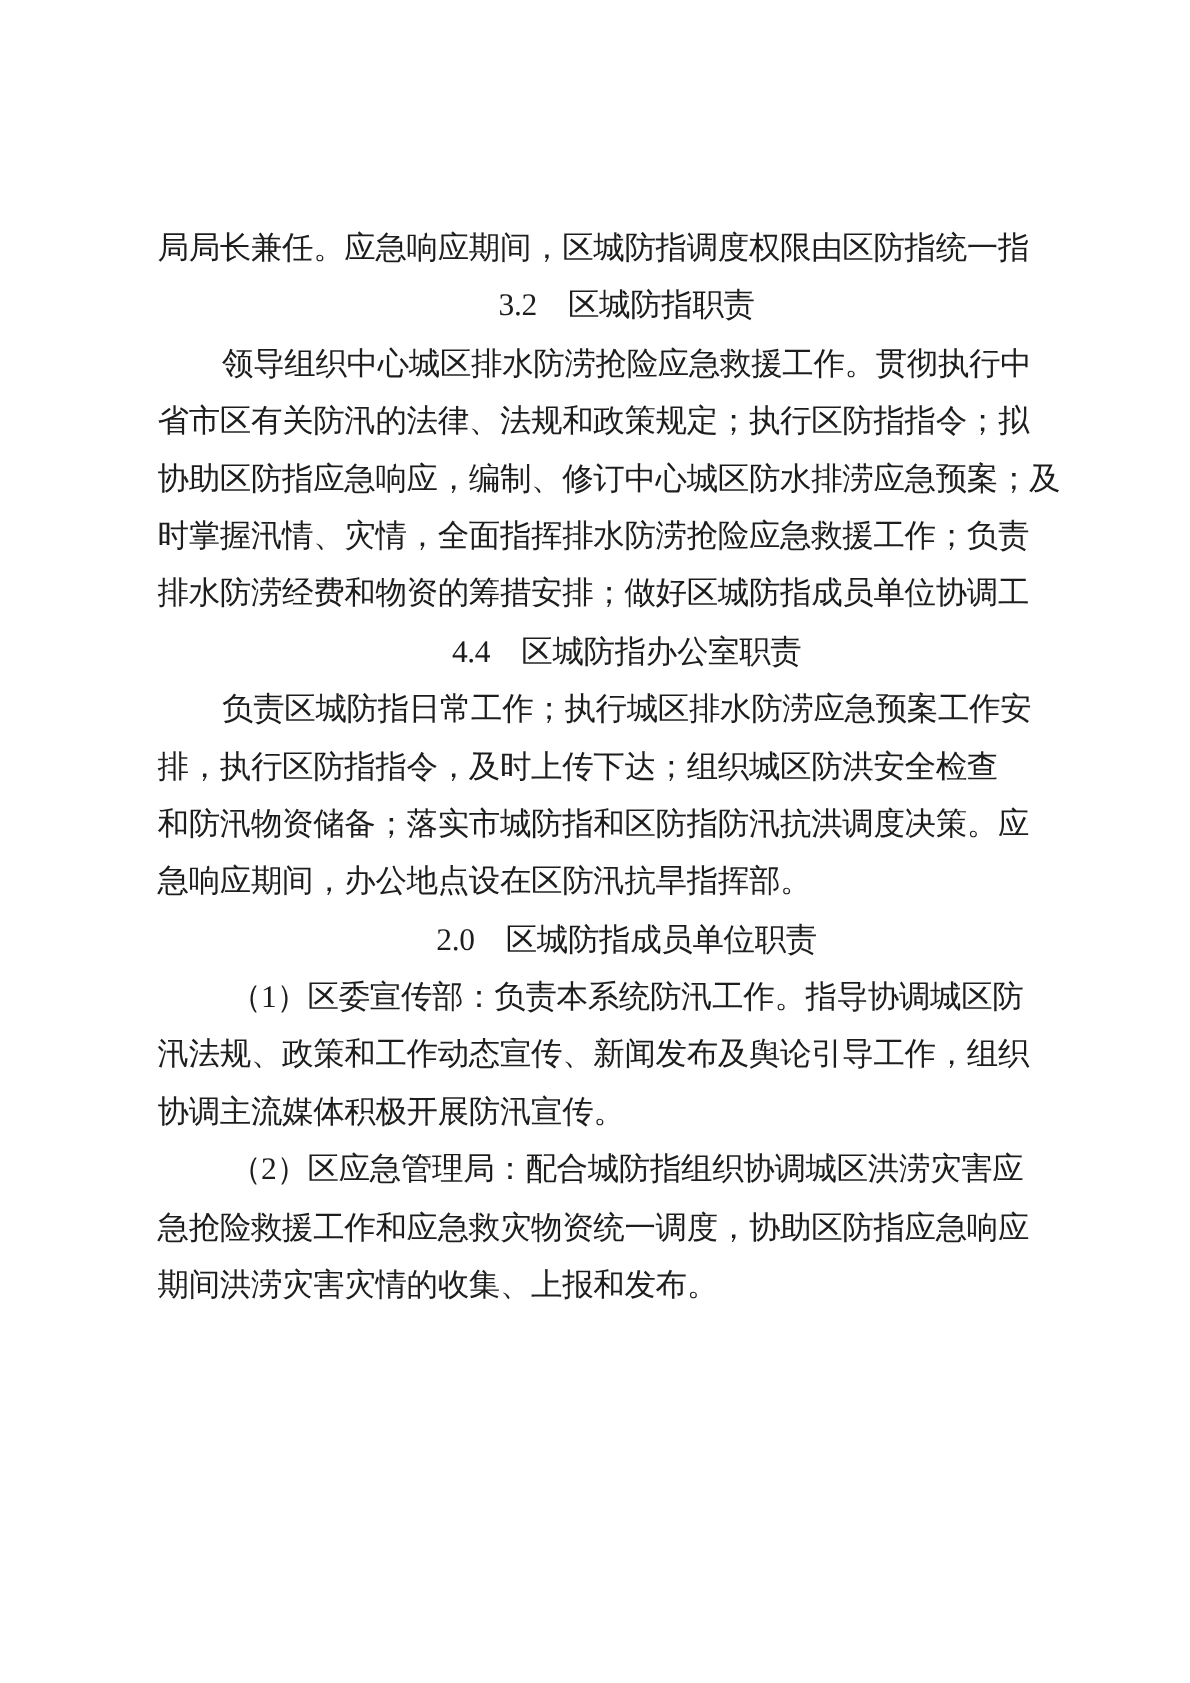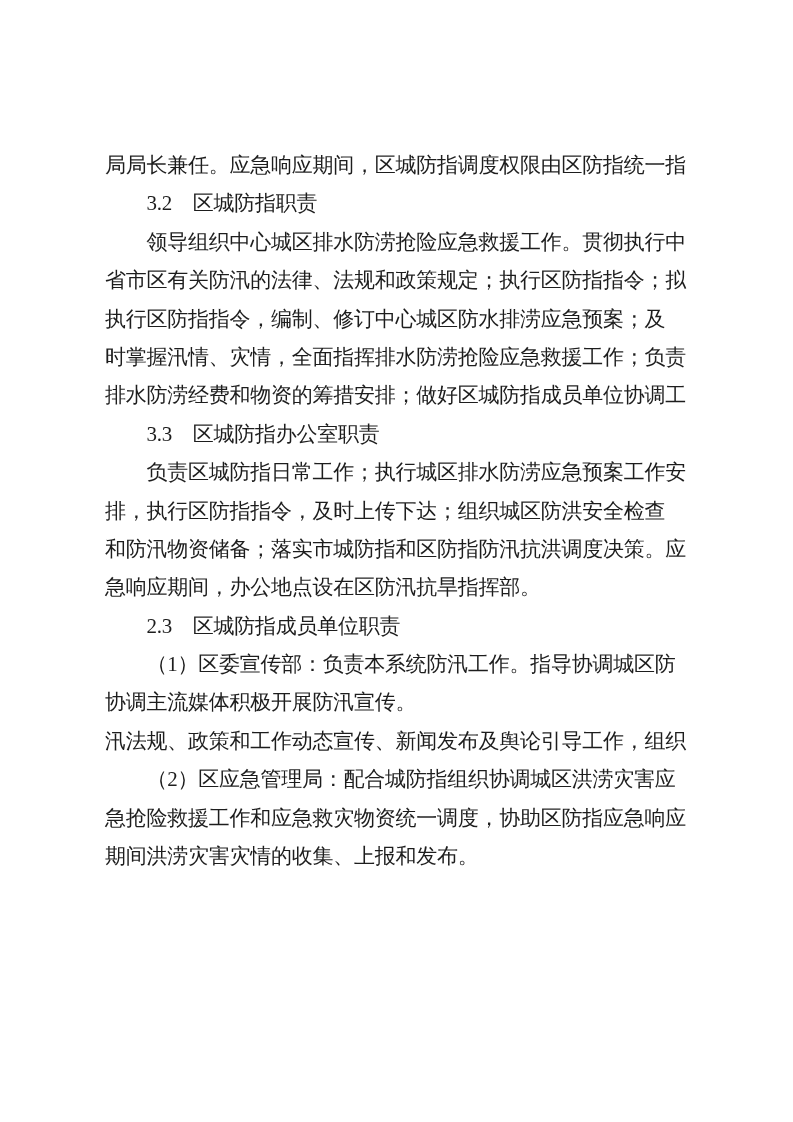--- a/index.html
+++ b/index.html
@@ -25,20 +25,21 @@
   .line {
     font-size: 21px;
     letter-spacing: -0.25px;
     line-height: 38.4px;
     height: 38.4px;
     white-space: nowrap;
     text-align: left;
   }
   .line.indent {
     padding-left: 41.5px;
+    text-align: center;
   }
   .line.heading {
     font-family: "Liberation Serif", "DejaVu Serif", serif;
     font-weight: normal;
   }
   .page-number {
     position: absolute;
     left: 104px;
     top: 1031px;
     font-size: 19px;
@@ -49,30 +50,30 @@
 </style>
 </head>
 <body>
 
 <div class="page">
   <div class="text-block" id="doc-body">
       <div class="line body">局局长兼任。应急响应期间，区城防指调度权限由区防指统一指</div>
       <div class="line heading indent">3.2　区城防指职责</div>
       <div class="line body indent">领导组织中心城区排水防涝抢险应急救援工作。贯彻执行中</div>
       <div class="line body">省市区有关防汛的法律、法规和政策规定；执行区防指指令；拟</div>
-      <div class="line body">执行区防指指令，编制、修订中心城区防水排涝应急预案；及</div>
+      <div class="line body">协助区防指应急响应，编制、修订中心城区防水排涝应急预案；及</div>
       <div class="line body">时掌握汛情、灾情，全面指挥排水防涝抢险应急救援工作；负责</div>
       <div class="line body">排水防涝经费和物资的筹措安排；做好区城防指成员单位协调工</div>
-      <div class="line heading indent">3.3　区城防指办公室职责</div>
+      <div class="line heading indent">4.4　区城防指办公室职责</div>
       <div class="line body indent">负责区城防指日常工作；执行城区排水防涝应急预案工作安</div>
       <div class="line body">排，执行区防指指令，及时上传下达；组织城区防洪安全检查</div>
       <div class="line body">和防汛物资储备；落实市城防指和区防指防汛抗洪调度决策。应</div>
       <div class="line body">急响应期间，办公地点设在区防汛抗旱指挥部。</div>
-      <div class="line heading indent">2.3　区城防指成员单位职责</div>
+      <div class="line heading indent">2.0　区城防指成员单位职责</div>
       <div class="line body indent">（1）区委宣传部：负责本系统防汛工作。指导协调城区防</div>
+      <div class="line body">汛法规、政策和工作动态宣传、新闻发布及舆论引导工作，组织</div>
       <div class="line body">协调主流媒体积极开展防汛宣传。</div>
-      <div class="line body">汛法规、政策和工作动态宣传、新闻发布及舆论引导工作，组织</div>
       <div class="line body indent">（2）区应急管理局：配合城防指组织协调城区洪涝灾害应</div>
       <div class="line body">急抢险救援工作和应急救灾物资统一调度，协助区防指应急响应</div>
       <div class="line body">期间洪涝灾害灾情的收集、上报和发布。</div>
     </div>
   <div class="page-number">- 6 -</div>
 </div>
 
 </body></html>

